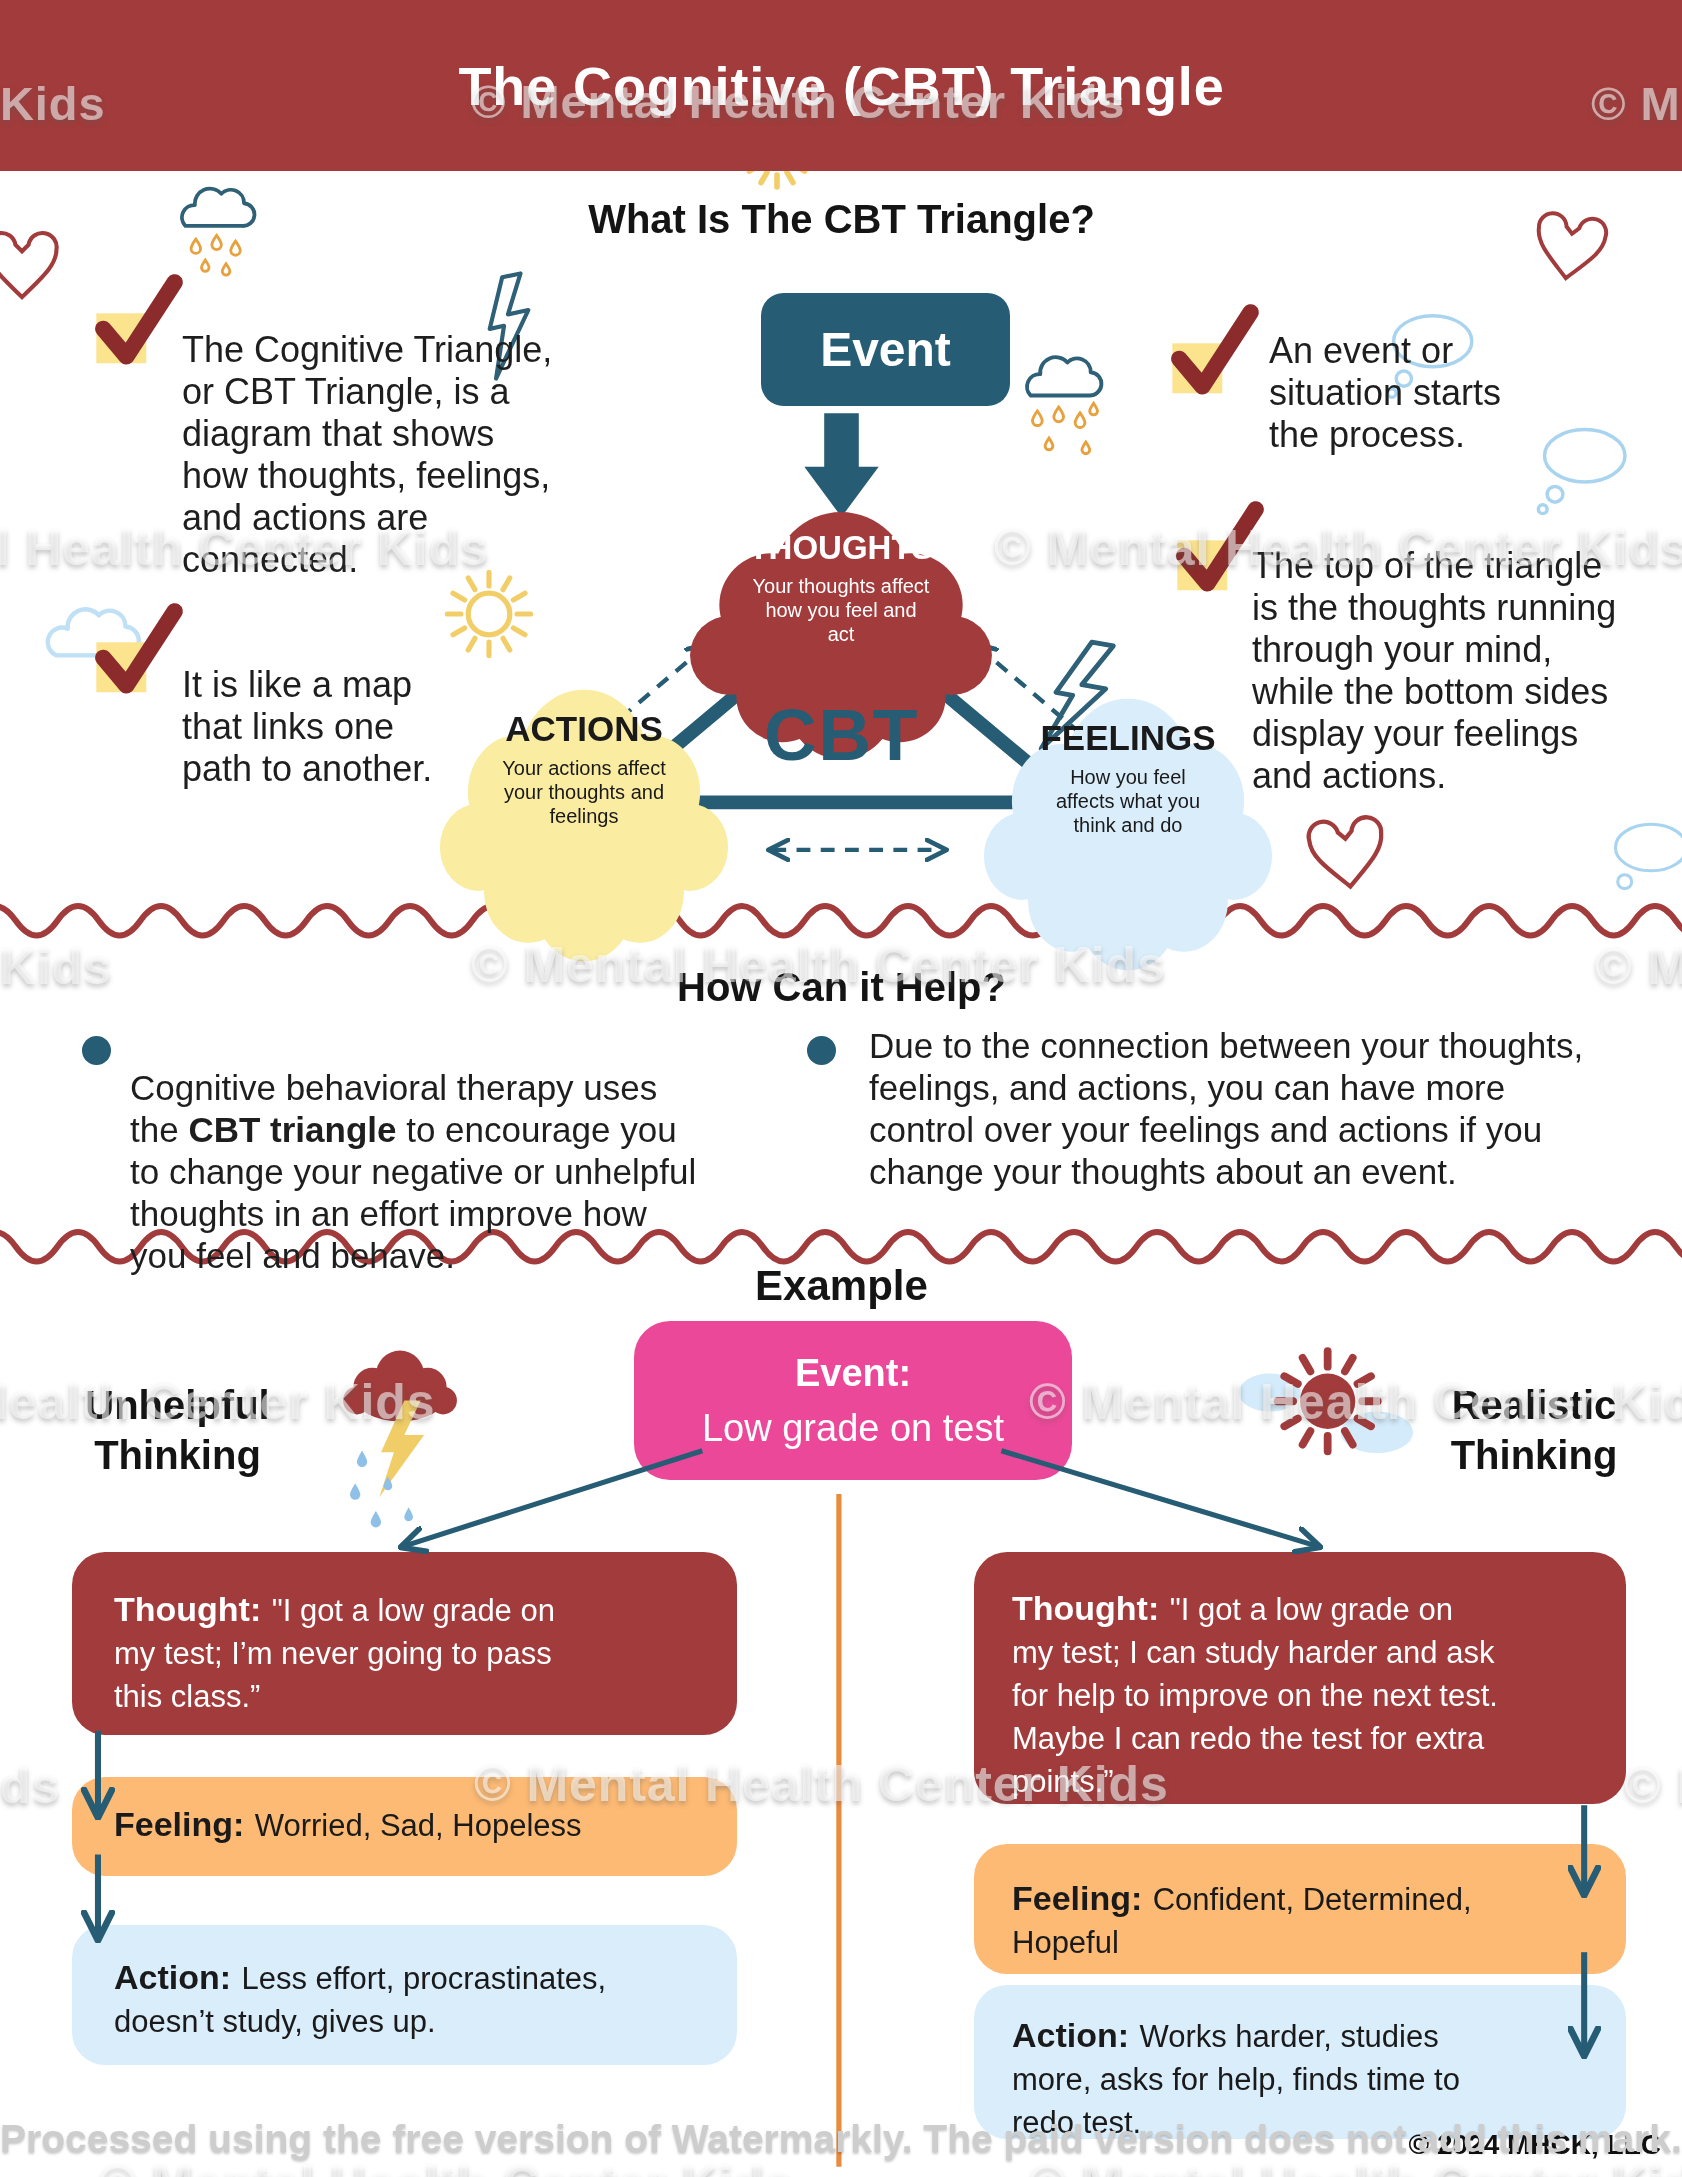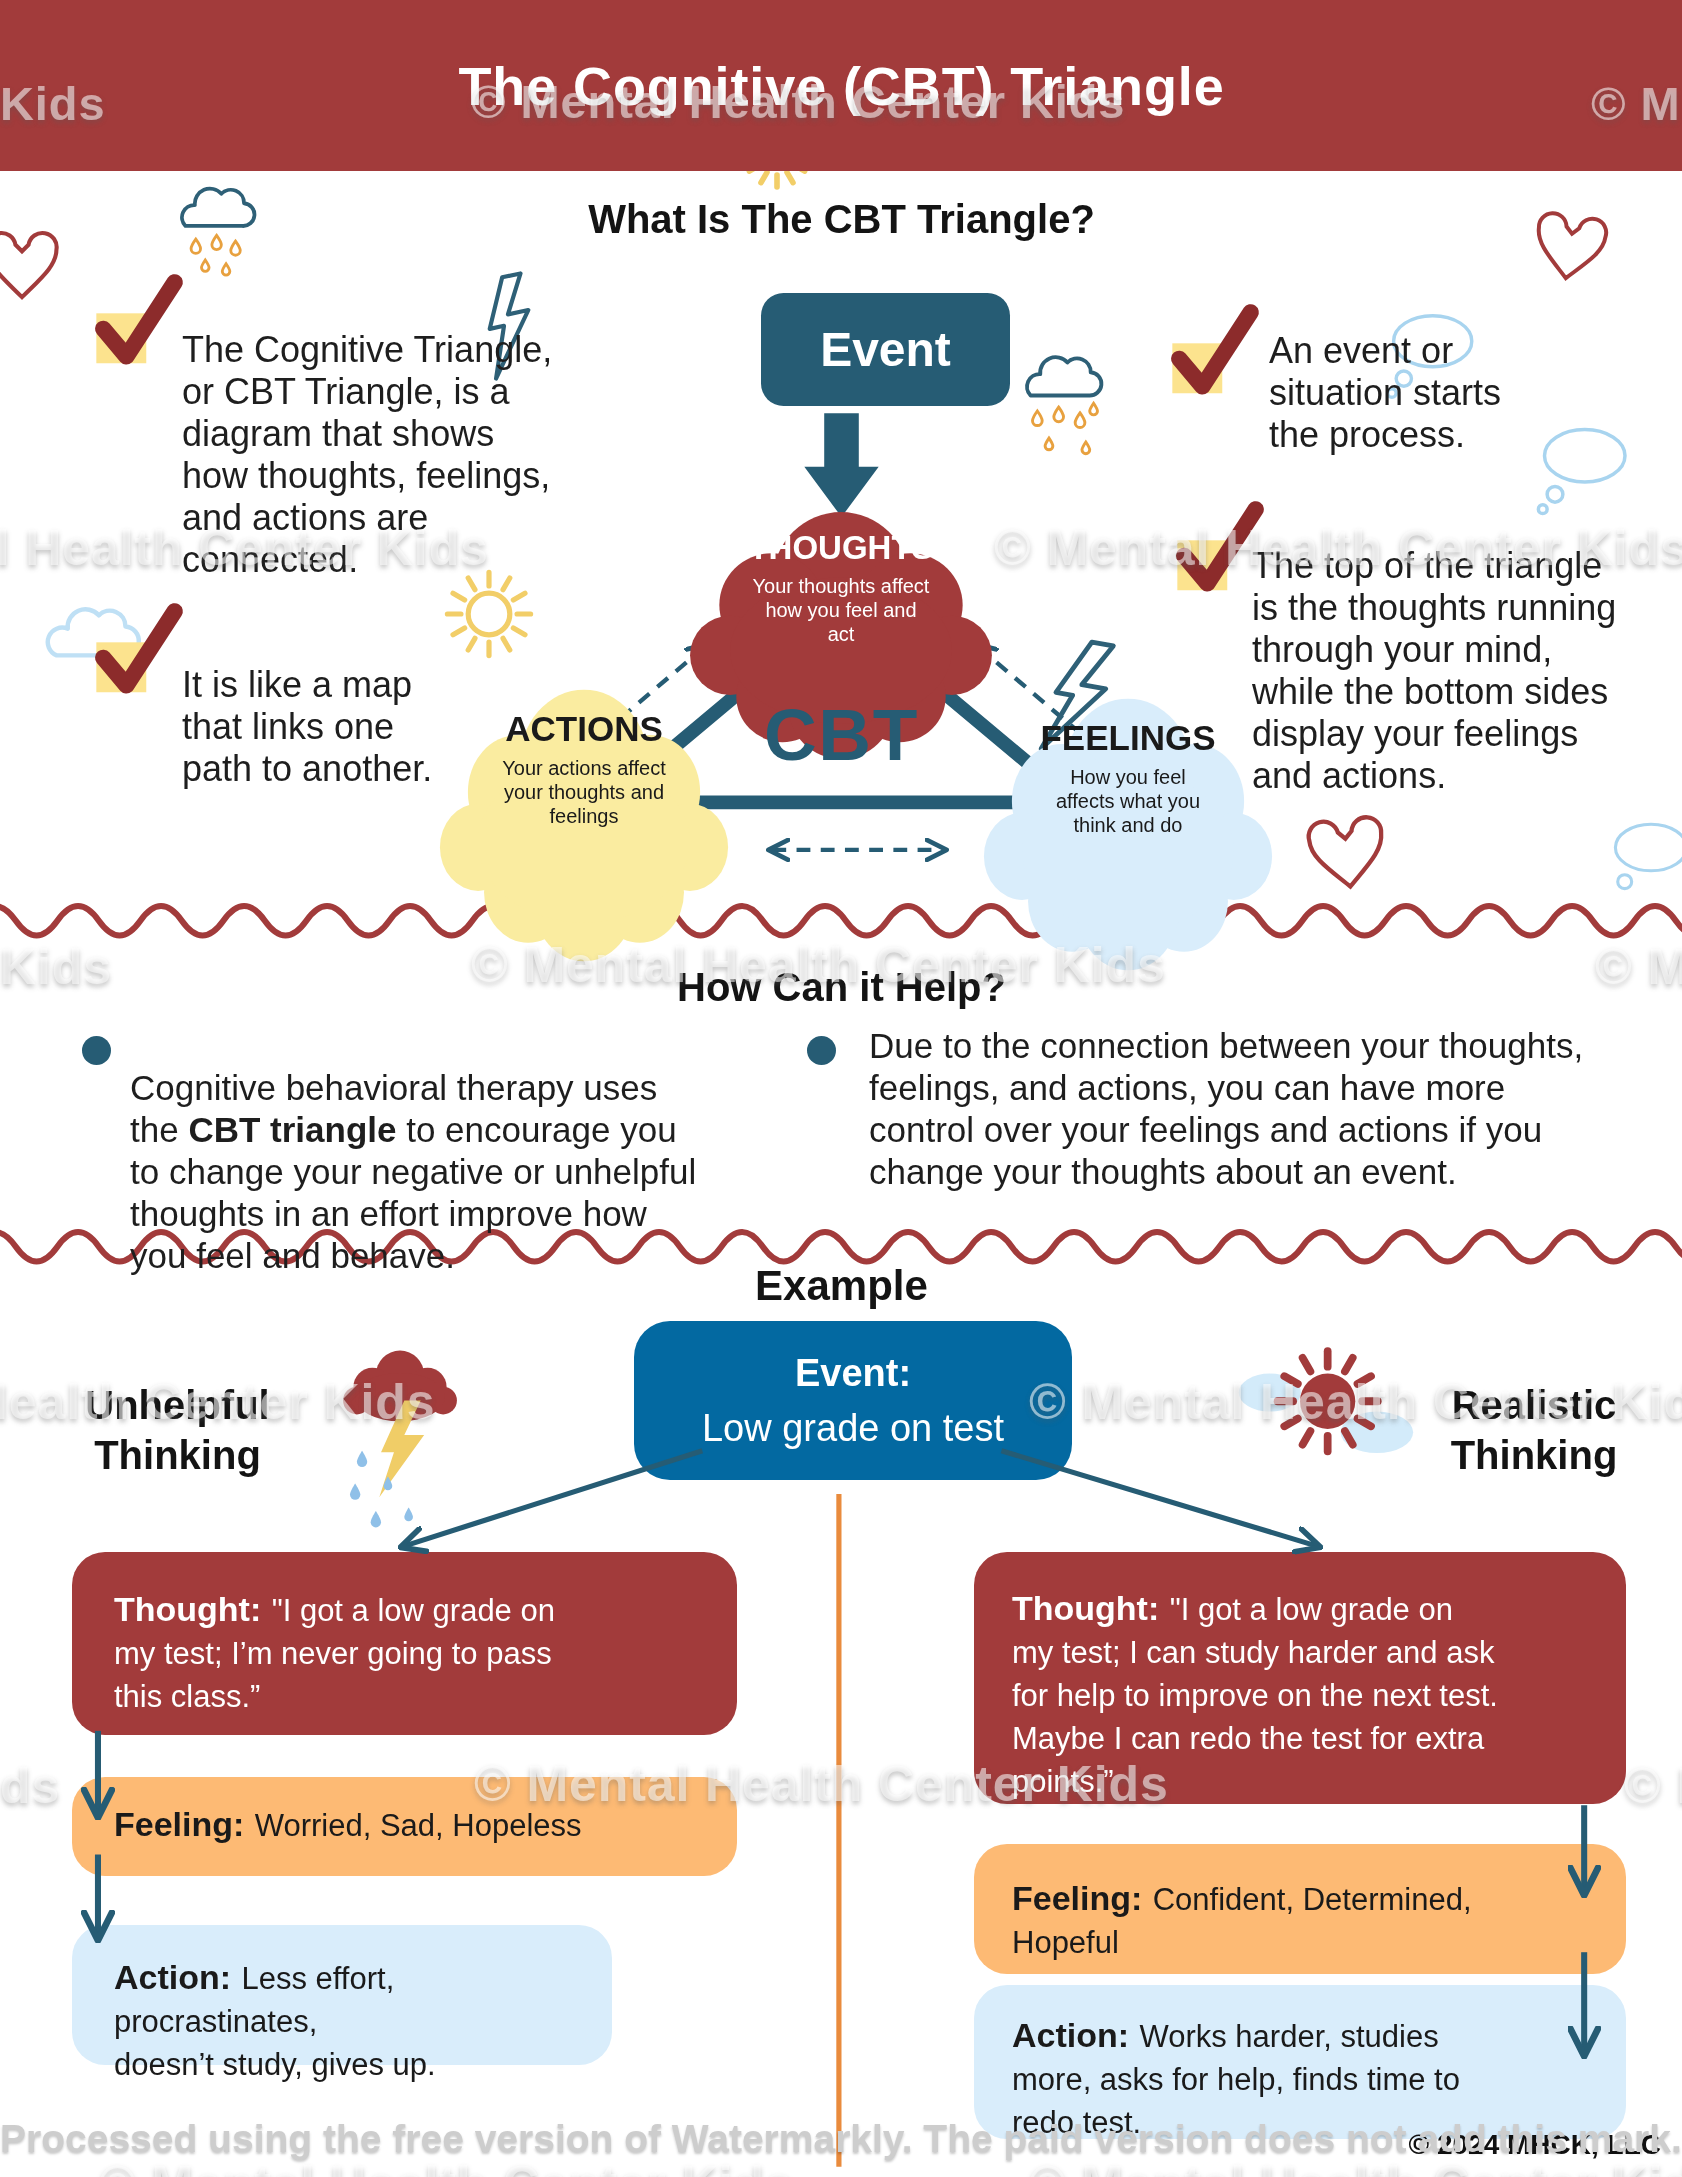--- a/index.html
+++ b/index.html
@@ -34,32 +34,32 @@
   .cw-feelings{left:981px;top:692px;width:294px;height:285px;}
   .cw-actions .cloud-text,.cw-feelings .cloud-text{color:#1a1a1a;padding-top:26px;}
   
   .para{font-size:36px;line-height:42px;color:#1e1e1e;}
   
   .dot{width:29px;height:29px;border-radius:50%;background:#265C74;}
   .bullet-text{font-size:35px;line-height:42px;}
   .bold{font-weight:bold;}
   
   .side-label{font-size:40px;font-weight:bold;line-height:50px;text-align:center;color:#141414;}
-  .event2{left:634px;top:1321px;width:438px;height:159px;background:#0369a1;border-radius:36px;
+  .event2{left:634px;top:1321px;width:438px;height:159px;background:#ec4899;border-radius:36px;
     display:flex;flex-direction:column;align-items:center;justify-content:center;color:#fff;gap:12px;}
   .event2 .l1{font-size:38px;font-weight:bold;}
   .event2 .l2{font-size:38px;}
   .colbox{border-radius:33px;font-size:31px;line-height:43px;color:#1a1a1a;box-sizing:border-box;}
   .colbox .lbl{font-weight:bold;font-size:34px;margin-right:10.4px;}
   .box-red{background:#A23B3B;color:#fff;}
   .box-yellow{background:#fdba74;}
   .box-blue{background:#D9EDFB;}
   .lb-thought{left:72px;top:1552px;width:665px;height:183px;padding:36px 35px 0 42px;}
   .lb-feeling{left:72px;top:1777px;width:665px;height:99px;padding:26px 35px 0 42px;}
-  .lb-action{left:72px;top:1925px;width:540px;height:140px;padding:31px 35px 0 42px;}
+  .lb-action{left:72px;top:1925px;width:665px;height:140px;padding:31px 35px 0 42px;}
   .rb-thought{left:974px;top:1552px;width:652px;height:252px;padding:35px 31px 0 38px;}
   .rb-feeling{left:974px;top:1844px;width:652px;height:130px;padding:33px 31px 0 38px;}
   .rb-action{left:974px;top:1985px;width:652px;height:154px;padding:29px 31px 0 38px;}
   
   .copyright{left:1211px;top:2129px;width:450px;text-align:right;font-size:28px;font-weight:600;color:#111;}
   
   .wm{position:absolute;z-index:5;color:rgba(255,255,255,0.55);font-weight:bold;letter-spacing:0.9px;
       text-shadow:0 2.6px 5.2px rgba(90,90,90,0.35);white-space:nowrap;pointer-events:none;}
   .wm-s{font-size:47px;}
   .wm-m{font-size:50px;}

